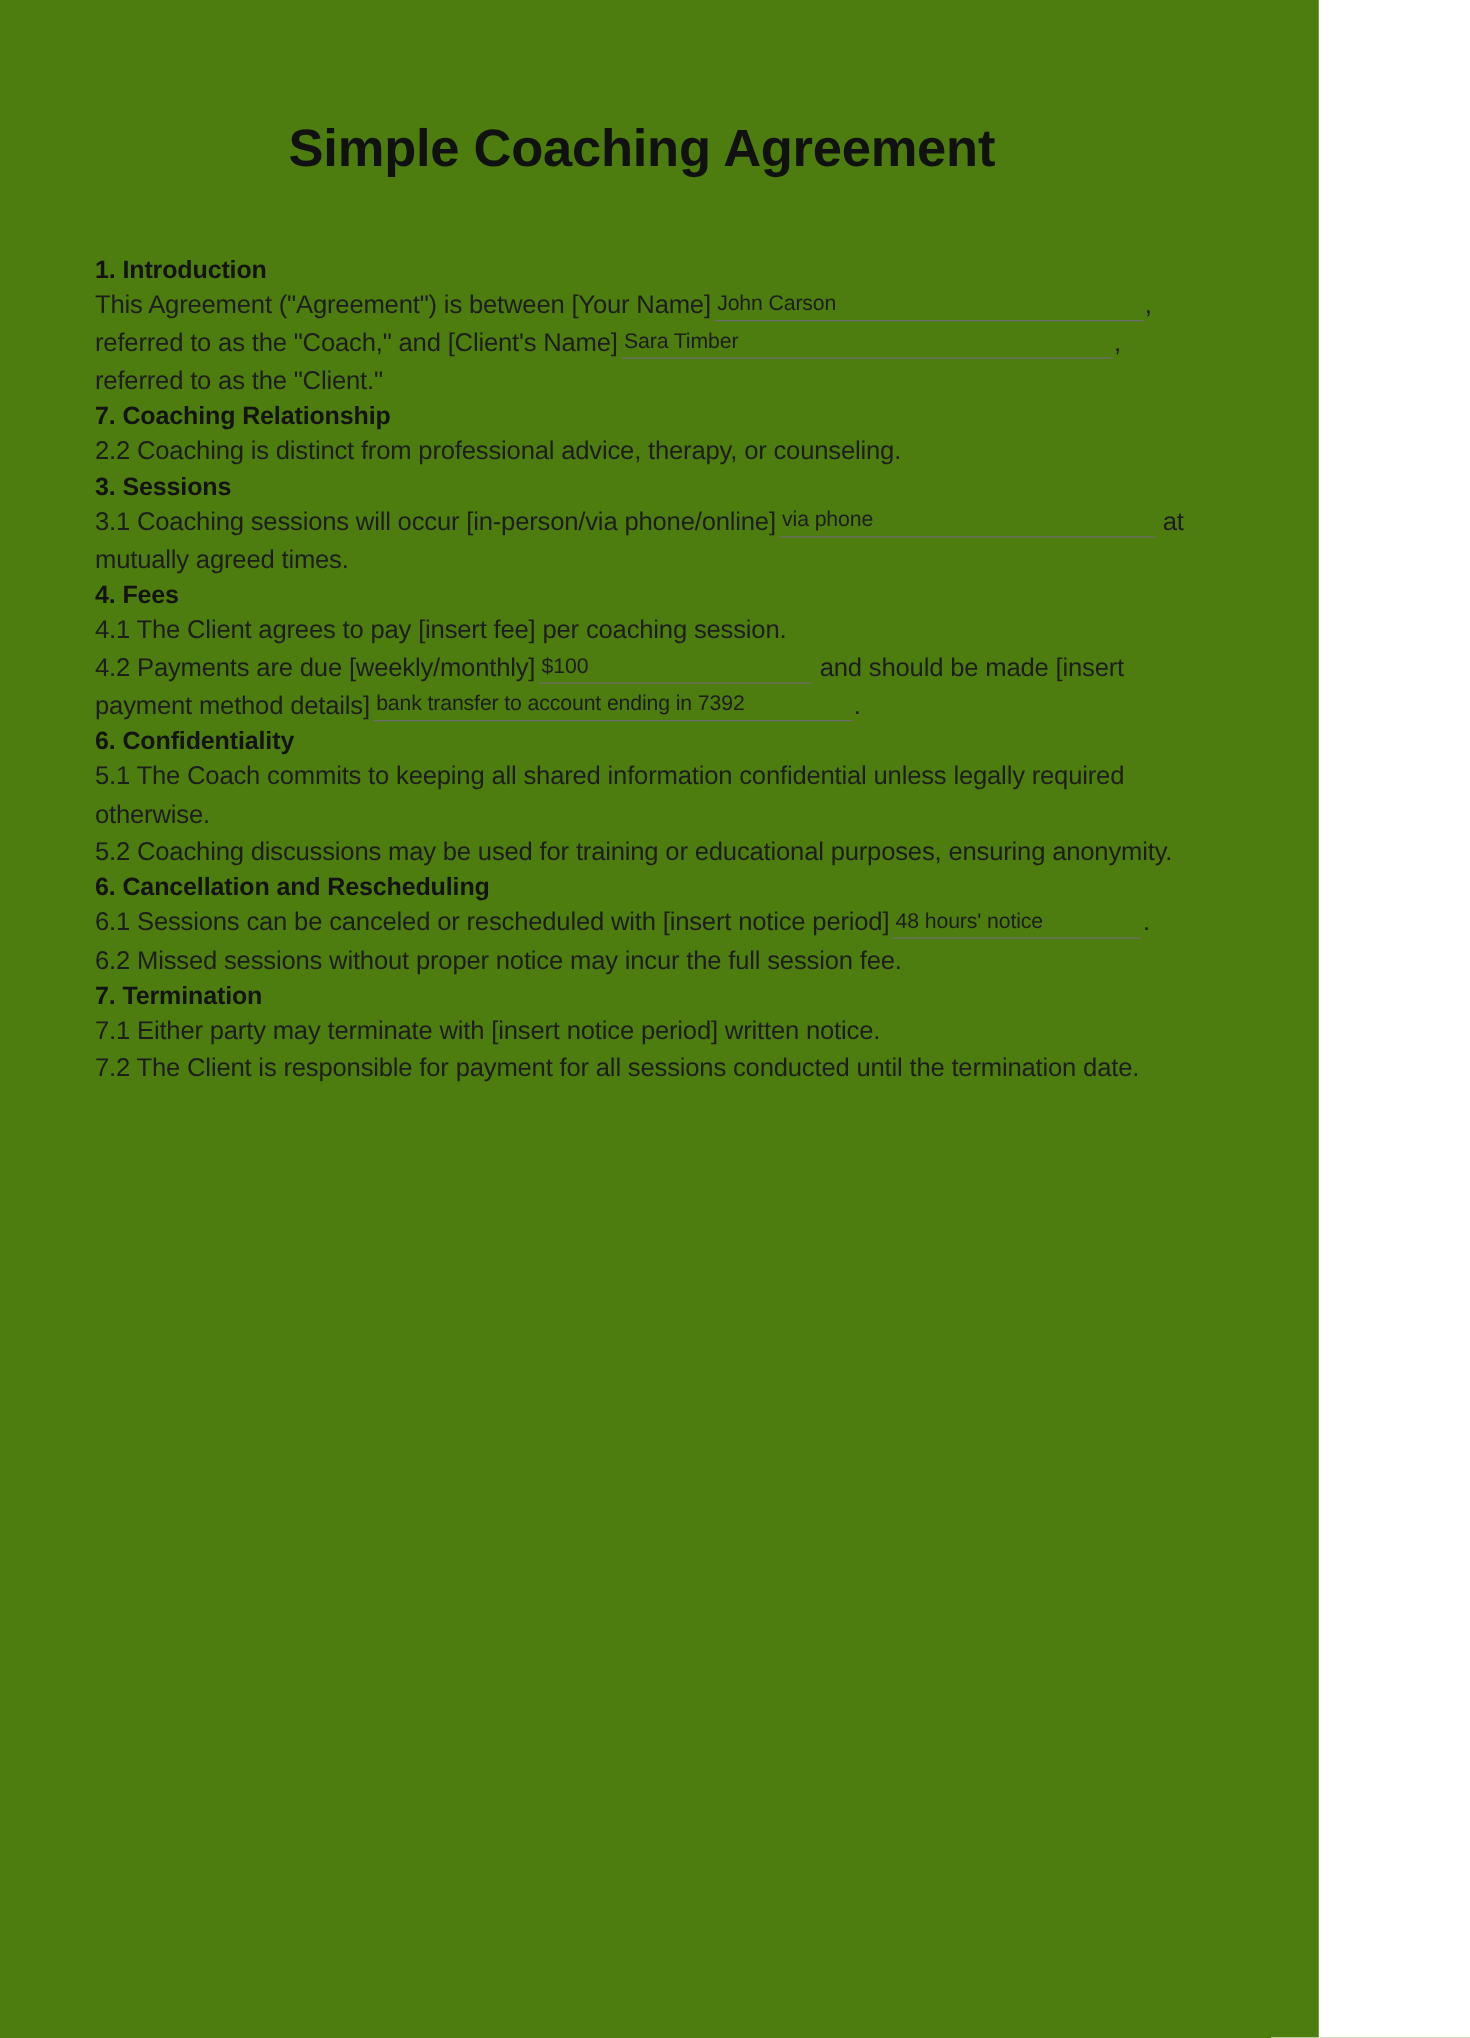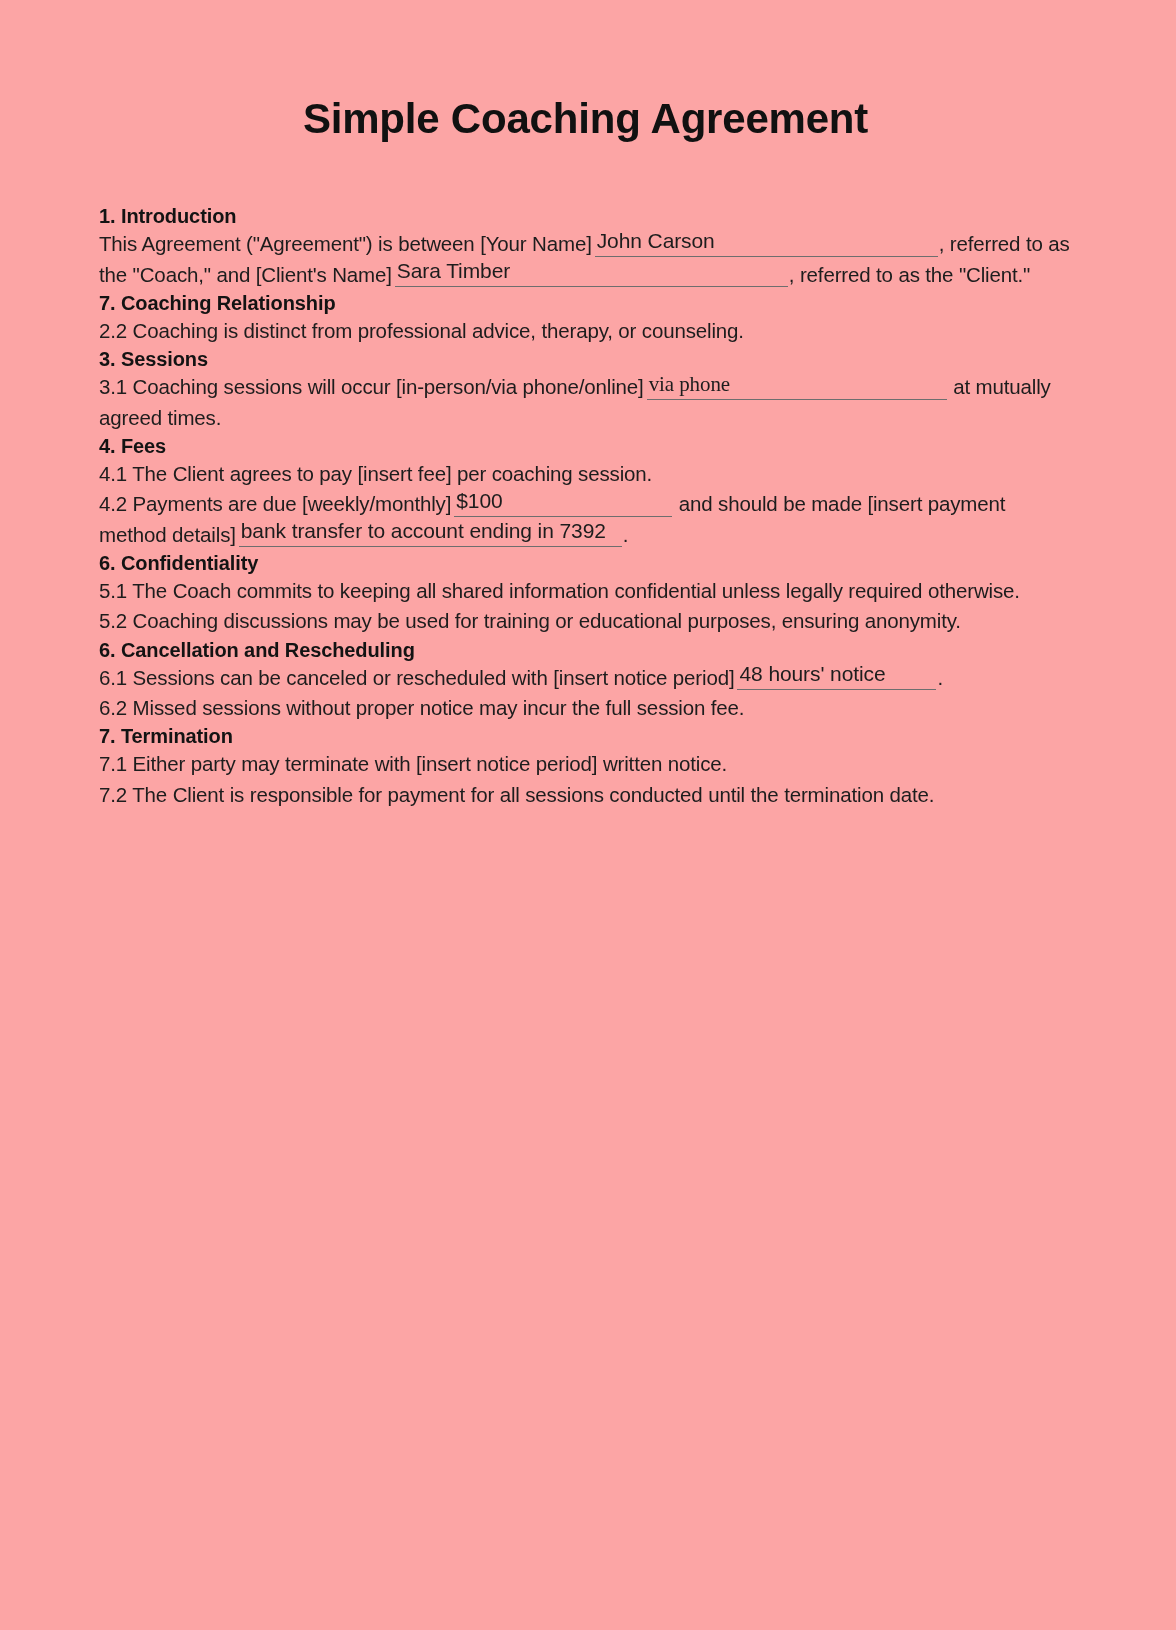--- a/index.html
+++ b/index.html
@@ -10,25 +10,25 @@
   body {
     width: 1176px;
     height: 1630px;
     font-family: "Liberation Sans", sans-serif;
     color: #1a1a1a;
     -webkit-font-smoothing: antialiased;
   }
 
   .page {
     position: relative;
-    width: 1176px;
+    width: 1055px;
     height: 1630px;
-    background: #fca5a5;
+    background: #4d7c0f;
     box-sizing: border-box;
-    padding: 0 104px 0 99px;
+    padding: 0 104px 0 76px;
   }
 
   .doc-title {
     text-align: center;
     font-size: 42px;
     font-weight: bold;
     letter-spacing: -0.2px;
     color: #111111;
     margin: 0;
     padding-top: 95px;
@@ -75,31 +75,31 @@
     line-height: 1em;
     margin: 0 1px 0 3px;
     white-space: nowrap;
     overflow: visible;
     text-align: left;
   }
   .blank > .fill {
     display: inline-block;
     position: relative;
     top: -0.16em;
-    font-size: 21px;
+    font-size: 17px;
     letter-spacing: -0.1px;
     color: #1d1d1d;
     font-weight: normal;
     padding-left: 2px;
     padding-right: 4px;
   }
 
   .blank.w-name    { width: 343px; }
   .blank.w-client  { width: 393px; }
-  .blank.w-mode    { width: 300px; font-family: Liberation Serif, serif; }
+  .blank.w-mode    { width: 300px; }
   .blank.w-dur     { width: 278px; }
   .blank.w-pay     { width: 218px; }
   .blank.w-method  { width: 383px; }
   .blank.w-notice  { width: 199px; }
 </style>
 </head>
 <body>
 
 <div class="page">
 

